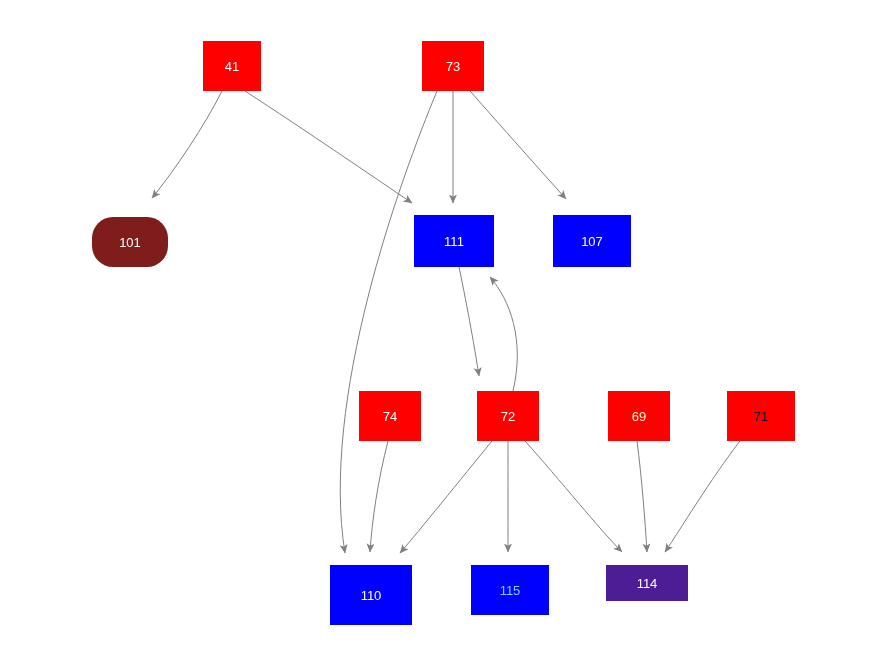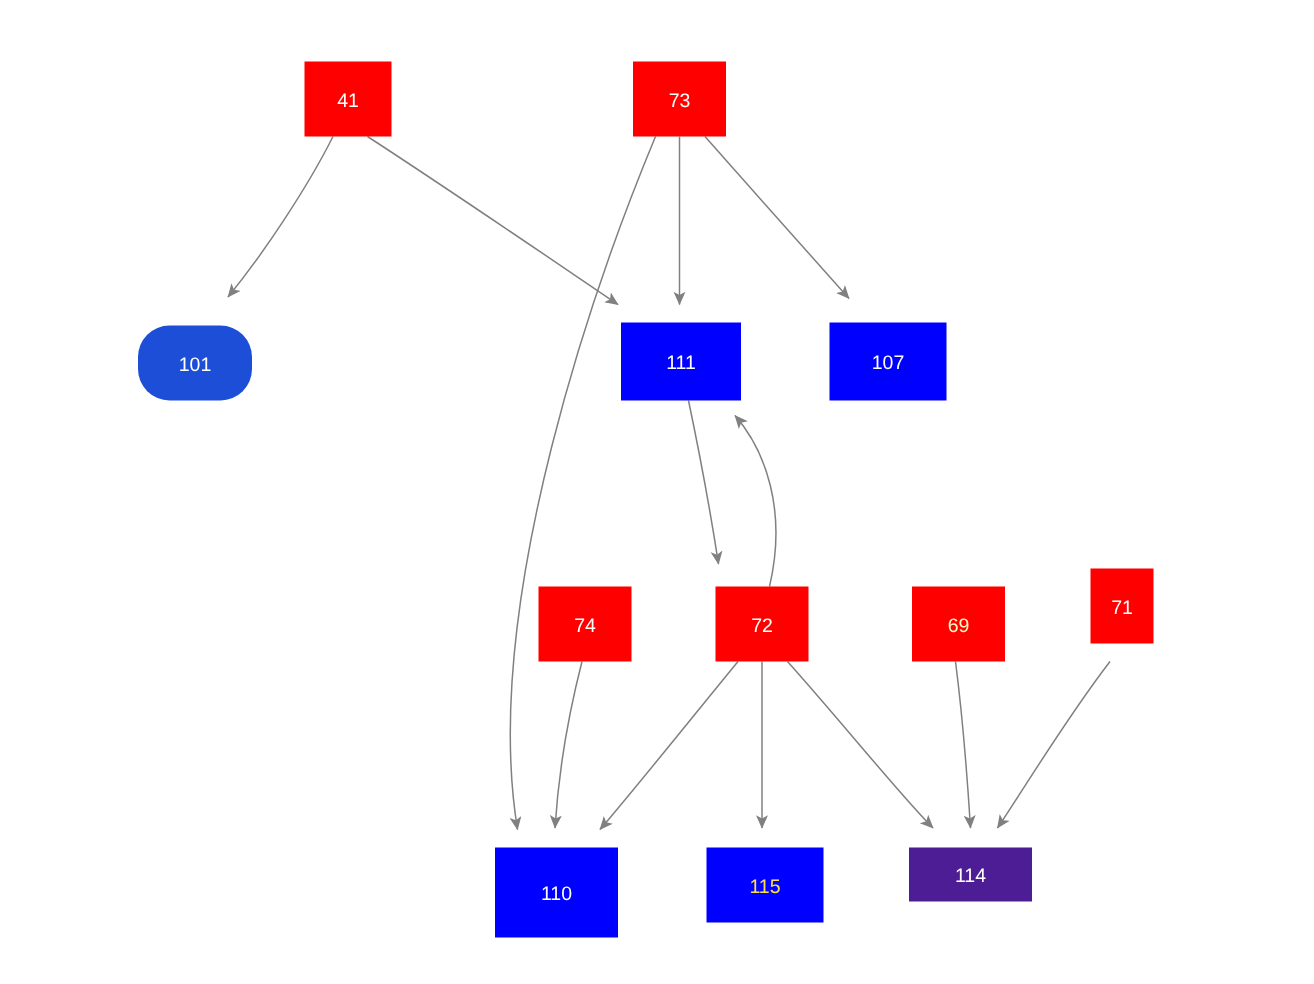--- a/index.html
+++ b/index.html
@@ -64,44 +64,44 @@
         <path d="M 740 441 C 710 480 680 530 665 552" fill="none" stroke="#808080" stroke-width="1" marker-end="url(#arrow)"></path>
       </g>
   </svg>
   <div id="nodes">
       <div class="node" style="left: 203px; top: 41px; width: 58px; height: 50px; background: rgb(255, 0, 0); color: rgb(255, 255, 255);">
         <span class="node-label">41</span>
       </div>
       <div class="node" style="left: 422px; top: 41px; width: 62px; height: 50px; background: rgb(255, 0, 0); color: #ffffff;">
         <span class="node-label">73</span>
       </div>
-      <div class="node" style="left: 92px; top: 217px; width: 76px; height: 50px; background: #1d4ed8; color: rgb(255, 255, 255); border-radius: 21px;">
+      <div class="node" style="left: 92px; top: 217px; width: 76px; height: 50px; background: #7f1d1d; color: rgb(255, 255, 255); border-radius: 21px;">
         <span class="node-label">101</span>
       </div>
       <div class="node" style="left: 414px; top: 215px; width: 80px; height: 52px; background: rgb(0, 0, 255); color: rgb(255, 255, 255);">
         <span class="node-label">111</span>
       </div>
       <div class="node" style="left: 553px; top: 215px; width: 78px; height: 52px; background: rgb(0, 0, 255); color: rgb(255, 255, 255);">
         <span class="node-label">107</span>
       </div>
       <div class="node" style="left: 359px; top: 391px; width: 62px; height: 50px; background: rgb(255, 0, 0); color: rgb(255, 255, 255);">
         <span class="node-label">74</span>
       </div>
       <div class="node" style="left: 477px; top: 391px; width: 62px; height: 50px; background: rgb(255, 0, 0); color: rgb(255, 255, 255);">
         <span class="node-label">72</span>
       </div>
       <div class="node" style="left: 608px; top: 391px; width: 62px; height: 50px; background: rgb(255, 0, 0); color: #fef9c3;">
         <span class="node-label">69</span>
       </div>
-      <div class="node" style="left: 727px; top: 379px; width: 42px; height: 50px; background: rgb(255, 0, 0); color: #ffffff;">
+      <div class="node" style="left: 727px; top: 391px; width: 68px; height: 50px; background: rgb(255, 0, 0); color: #0f172a;">
         <span class="node-label">71</span>
       </div>
       <div class="node" style="left: 330px; top: 565px; width: 82px; height: 60px; background: rgb(0, 0, 255); color: rgb(255, 255, 255);">
         <span class="node-label">110</span>
       </div>
-      <div class="node" style="left: 471px; top: 565px; width: 78px; height: 50px; background: rgb(0, 0, 255); color: #fde047;">
+      <div class="node" style="left: 471px; top: 565px; width: 78px; height: 50px; background: rgb(0, 0, 255); color: #7dd3fc;">
         <span class="node-label">115</span>
       </div>
       <div class="node" style="left: 606px; top: 565px; width: 82px; height: 36px; background: #4c1d95; color: rgb(255, 255, 255);">
         <span class="node-label">114</span>
       </div>
     </div>
 </div>
 
 </body></html>

